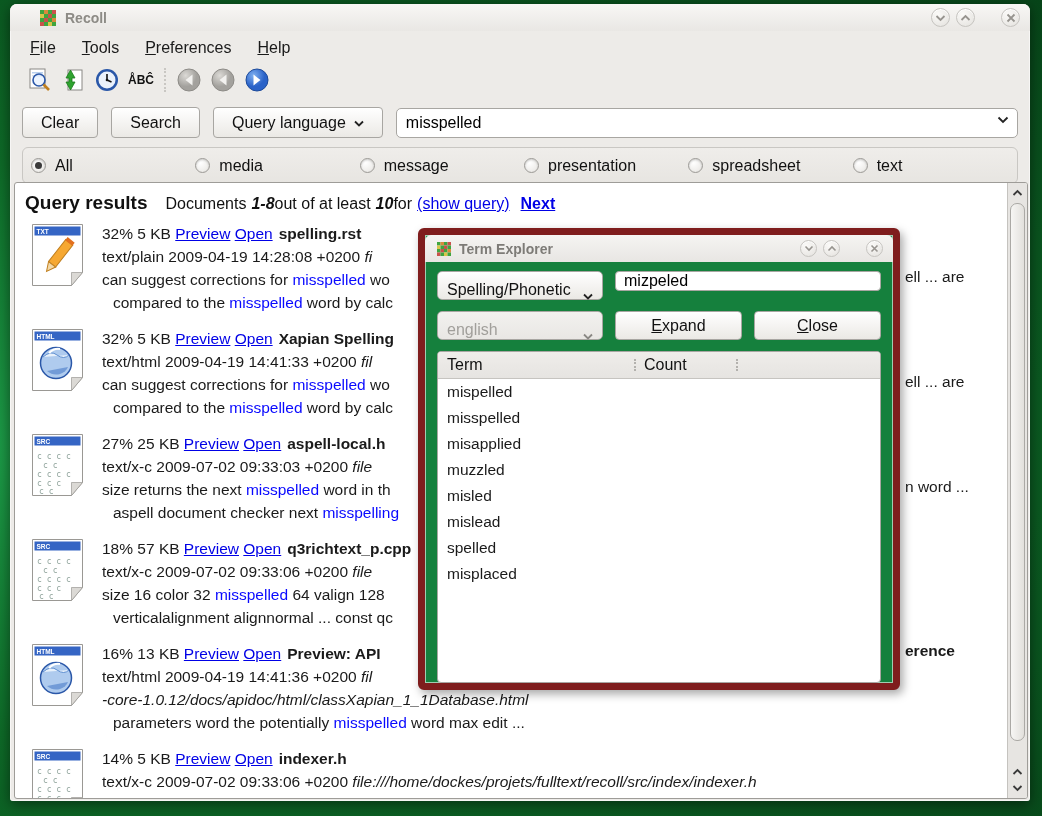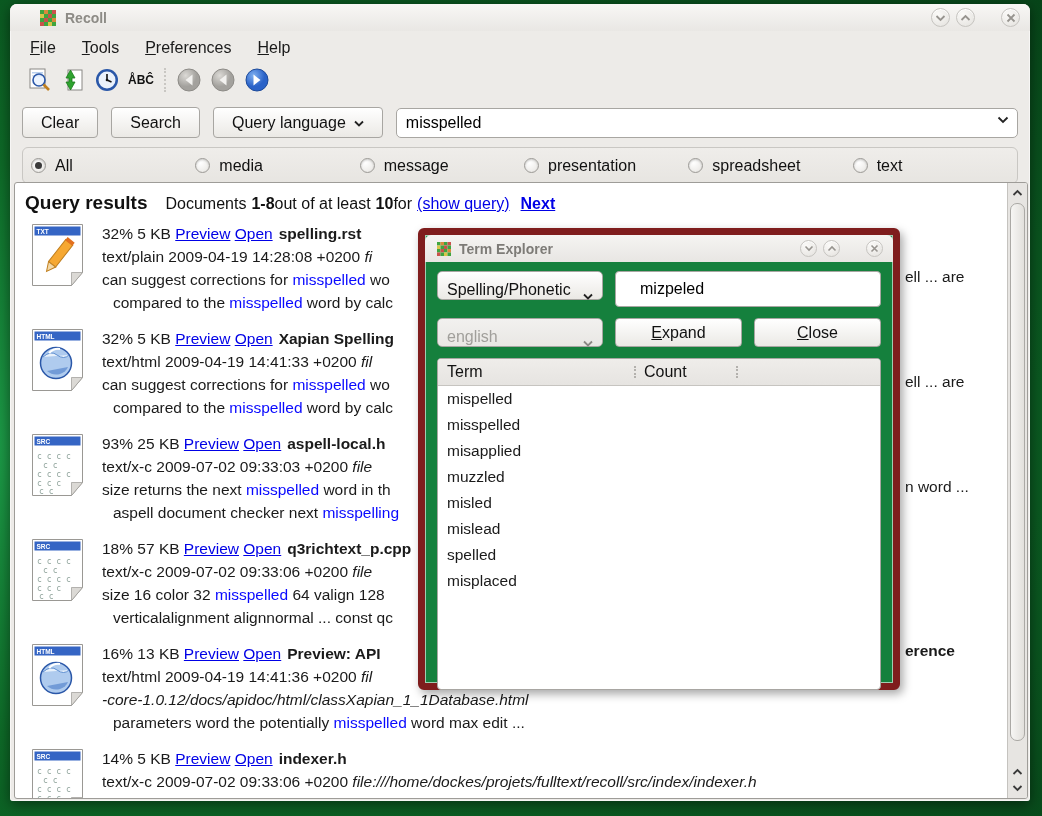--- a/index.html
+++ b/index.html
@@ -70,21 +70,21 @@
     border:1px solid #9C9A96; box-shadow:inset 0 1px 2px rgba(0,0,0,.18);
   }
   .radio.sel::after { content:""; display:block; width:7px; height:7px; border-radius:50%; background:#3B3B3B; margin:3px; }
   
   .results {
     position:absolute; left:4px; top:178px; width:1014px; height:617px;
     background:#fff; border:1px solid #9E9C98; border-radius:3px; overflow:hidden;
   }
   .rhead { display:flex; align-items:baseline; padding:9px 10px 0 10px; font-size:16px; color:#111; }
   .rhead .qtitle { font-size:19px; font-weight:bold; margin-right:18px; }
-  .rhead b { font-weight:bold; }
+  .rhead b { font-weight:bold;font-style:italic; }
   .rhead span { margin-right:5px; }
   .lnk { color:#0000E6; text-decoration:underline; cursor:pointer; }
   .nextlnk { font-weight:bold; margin-left:6px; }
   .rlist { padding:8px 24px 0 6px; }
   .result { position:relative; display:flex; margin:0 0 12px 8px; height:93px; }
   .ricon { width:57px; height:66px; margin-right:16px; flex:0 0 auto; }
   .rbody { font-size:15.5px; color:#1a1a1a; line-height:23px; white-space:nowrap; }
   .rline.indent { padding-left:11px; }
   .rtitle { font-weight:bold; margin-left:6px; }
   .rurl { font-style:italic; }
@@ -113,21 +113,21 @@
   .dcontent { padding:9px 12px 0; }
   .drow { display:flex; gap:12px; margin-bottom:11px; }
   .select {
     height:29px; border:1px solid #A8A6A2; border-radius:5px; font-size:16px; color:#111;
     background:linear-gradient(#FFFFFF,#EBE9E5);
     display:flex; align-items:flex-end; justify-content:space-between; padding:0 9px;
   }
   .select.disabled { color:#A19F9B; background:linear-gradient(#F2F1EF,#E9E7E4); }
   .sel-mode { width:166px; flex:0 0 auto; }
   .sel-lang { width:166px; flex:0 0 auto; }
-  .dinput { flex:1; height:36px; border:1px solid #A8A6A2; border-radius:4px; padding:0 24px;
+  .dinput { flex:1; height:20px; border:1px solid #A8A6A2; border-radius:4px; padding:0 8px;
     font-size:16px; font-family:"Liberation Sans",sans-serif; background:#fff; color:#000; }
   .dbtn2 { flex:1; height:29px; }
   .ttable { border:1px solid #A8A6A2; border-radius:4px; background:#fff; height:332px; overflow:hidden; }
   .thead { height:27px; background:linear-gradient(#EFEDEA,#E6E4E1); border-bottom:1px solid #C6C4C0;
     display:flex; align-items:center; font-size:16px; color:#111; }
   .thead .c1 { width:196px; padding-left:9px; }
   .hdots { border-left:2px dotted #B3B1AD; height:12px; margin-right:8px; }
   .thead .c2 { width:92px; }
   .trow { height:26px; display:flex; align-items:center; font-size:15.5px; color:#1a1a1a; }
   .trow .c1 { width:196px; padding-left:9px; }
@@ -350,21 +350,21 @@
               <path d="M53.5 50.5 l-11 13 v-13 z" fill="#DBD9D5" stroke="#9a9894" stroke-width=".7"></path>
               <rect x="5.5" y="4.5" width="46" height="9" fill="#3565C4"></rect>
               <text x="7.5" y="11.5" font-size="6.5" font-weight="bold" fill="#fff" font-family="Liberation Sans, sans-serif">SRC</text>
               <text x="8" y="27" font-size="8" fill="#8FA39B" font-family="DejaVu Sans Mono, monospace">c c  c c</text>
               <text x="14" y="36" font-size="8" fill="#8FA39B" font-family="DejaVu Sans Mono, monospace">c c</text>
               <text x="8" y="45" font-size="8" fill="#8FA39B" font-family="DejaVu Sans Mono, monospace">c c  c c</text>
               <text x="8" y="54" font-size="8" fill="#8FA39B" font-family="DejaVu Sans Mono, monospace">c c c</text>
               <text x="10" y="62" font-size="8" fill="#8FA39B" font-family="DejaVu Sans Mono, monospace">c   c</text>
             </svg></div>
           <div class="rbody">
-            <div class="rline"><span>93% 25 KB </span><span class="lnk">Preview</span><span>  </span><span class="lnk">Open</span><span class="rtitle">aspell-local.h</span></div>
+            <div class="rline"><span>27% 25 KB </span><span class="lnk">Preview</span><span>  </span><span class="lnk">Open</span><span class="rtitle">aspell-local.h</span></div>
             <div class="rline"><span>text/x-c  2009-07-02 09:33:03 +0200   </span><span class="rurl">file</span></div>
             <div class="rline"><span>size returns the next </span><span class="hl">misspelled</span><span> word in th</span></div>
             <div class="rline indent"><span>aspell document checker next </span><span class="hl">misspelling</span></div>
           </div>
           <span class="rfrag" style="top: 46px;">n word ...</span>
         </div>
         <div class="result">
           <div class="ricon"><svg width="57" height="66" viewBox="0 0 57 66">
               <path d="M3.5 2.5 h50 v48 l-11 13 h-39 z" fill="#fff" stroke="#9a9894"></path>
               <path d="M53.5 50.5 l-11 13 v-13 z" fill="#DBD9D5" stroke="#9a9894" stroke-width=".7"></path>

